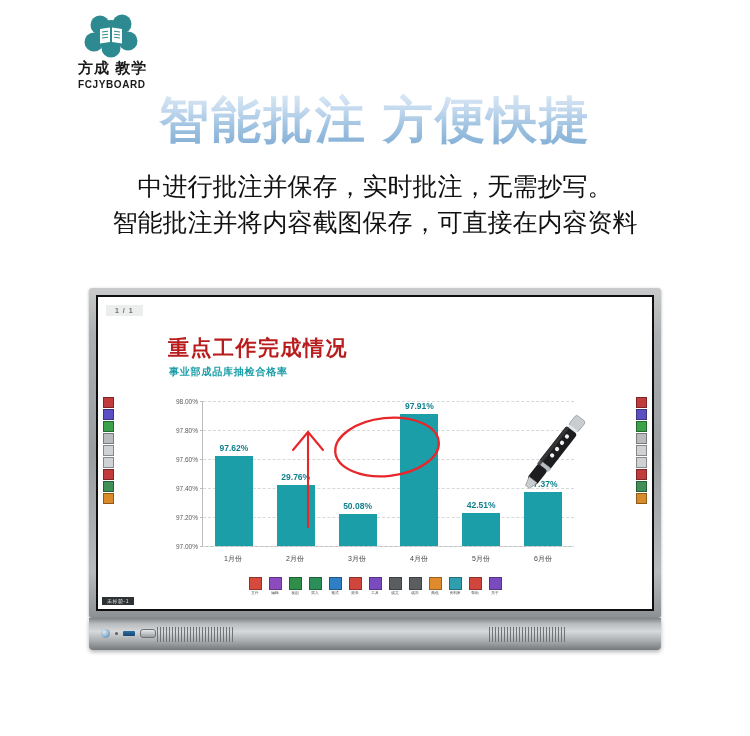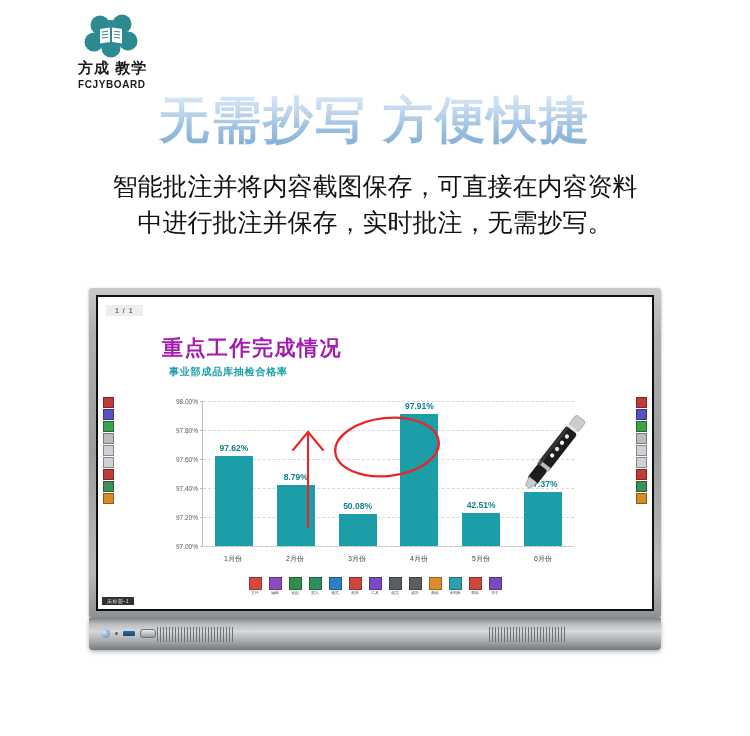--- a/index.html
+++ b/index.html
@@ -83,22 +83,22 @@
     padding:2px 9px; letter-spacing:1px;
   }
   .statusbar {
     position:absolute; left:4px; bottom:4px;
     background:#2f3234; color:#dfe2e3; font-size:5px;
     padding:1px 5px; letter-spacing:.5px;
   }
 
   
   .slide-title {
-    position:absolute; left:64px; top:37px;
-    font-size:21px; font-weight:bold; color:#a21caf; letter-spacing:1.5px;
+    position:absolute; left:70px; top:37px;
+    font-size:21px; font-weight:bold; color:#b91c1c; letter-spacing:1.5px;
   }
   .slide-sub {
     position:absolute; left:71px; top:68px;
     font-size:10px; font-weight:bold; color:#1b9ea8; letter-spacing:.8px;
   }
 
   
   .chart { position:absolute; left:62px; top:104px; width:420px; height:168px; }
   .plot { position:absolute; left:42px; top:0; right:6px; bottom:22px;
           border-left:1px solid #b9bdbe; border-bottom:1px solid #b9bdbe; }
@@ -171,25 +171,25 @@
             <path d="M30 22.2 L36 23"></path>
             <path d="M30 25.2 L36 26"></path>
         </g>
         <path d="M27 14 L27 31" stroke="#2d8a91" stroke-width="1.4"></path>
       </svg>
     </div>
     <div class="brand-cn">方成 教学</div>
     <div class="brand-en">FCJYBOARD</div>
   </div>
 
-  <div class="headline">无需抄写 方便快捷</div>
+  <div class="headline">智能批注 方便快捷</div>
 
   <div class="bodycopy">
+    <div>中进行批注并保存，实时批注，无需抄写。</div>
     <div>智能批注并将内容截图保存，可直接在内容资料</div>
-    <div>中进行批注并保存，实时批注，无需抄写。</div>
   </div>
 
   <div class="device">
 
     <div class="bezel">
       <div class="bezel-inner">
         <div class="screen">
 
           <div class="pageind">1 / 1</div>
           <div class="statusbar">未标题-1</div>
@@ -218,21 +218,21 @@
                   <div class="gridline" style="top: 100%;"></div>
                   <div class="ytick" style="top: 100%;">97.00%</div>
                   <div class="ytick-mark" style="top: 100%;"></div>
                 </div>
               <div class="bars" id="bars">
                   <div class="barcol">
                     <div class="barlabel" style="bottom: calc(62% + 3px); text-align: center;">97.62%</div>
                     <div class="bar" style="height: 62%; background: rgb(27, 158, 168);"></div>
                   </div>
                   <div class="barcol">
-                    <div class="barlabel" style="bottom: calc(42% + 3px);">8.79%</div>
+                    <div class="barlabel" style="bottom: calc(42% + 3px);">29.76%</div>
                     <div class="bar" style="height: 42%; background: rgb(27, 158, 168);"></div>
                   </div>
                   <div class="barcol">
                     <div class="barlabel" style="bottom: calc(22% + 3px);">50.08%</div>
                     <div class="bar" style="height: 22%; background: rgb(27, 158, 168);"></div>
                   </div>
                   <div class="barcol">
                     <div class="barlabel" style="bottom: calc(91% + 3px);">97.91%</div>
                     <div class="bar" style="height: 91%; background: rgb(27, 158, 168);"></div>
                   </div>

